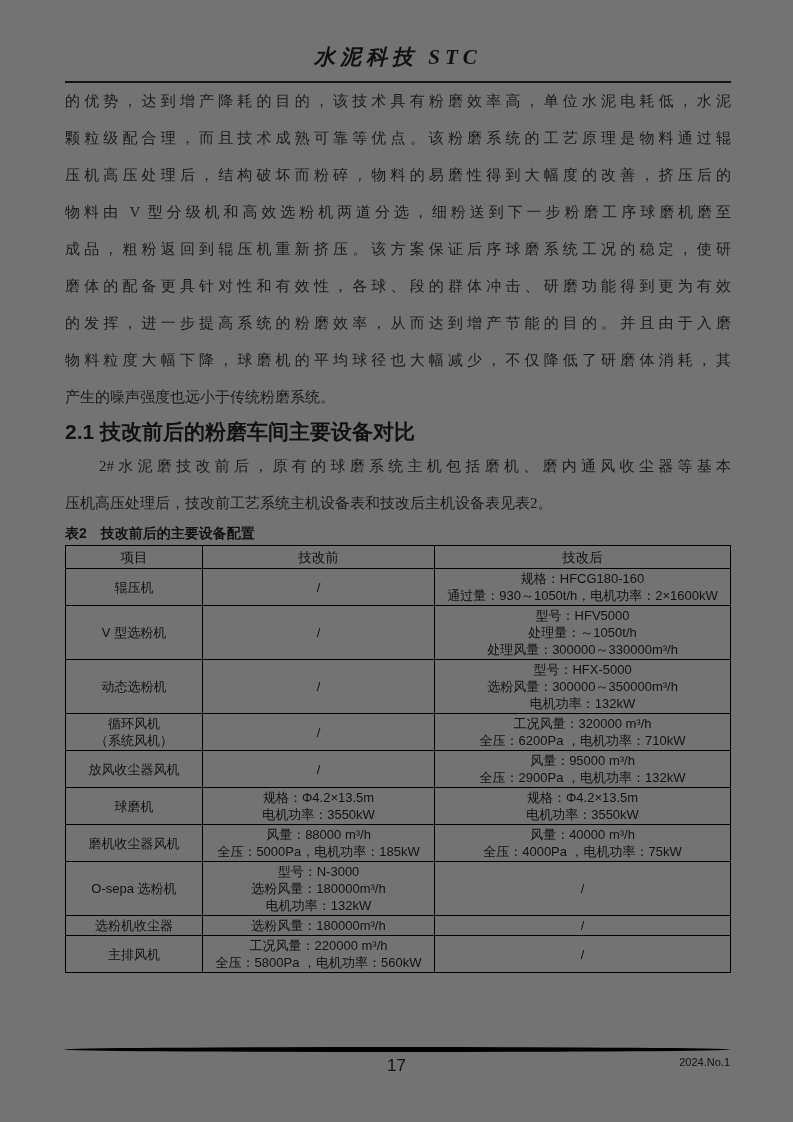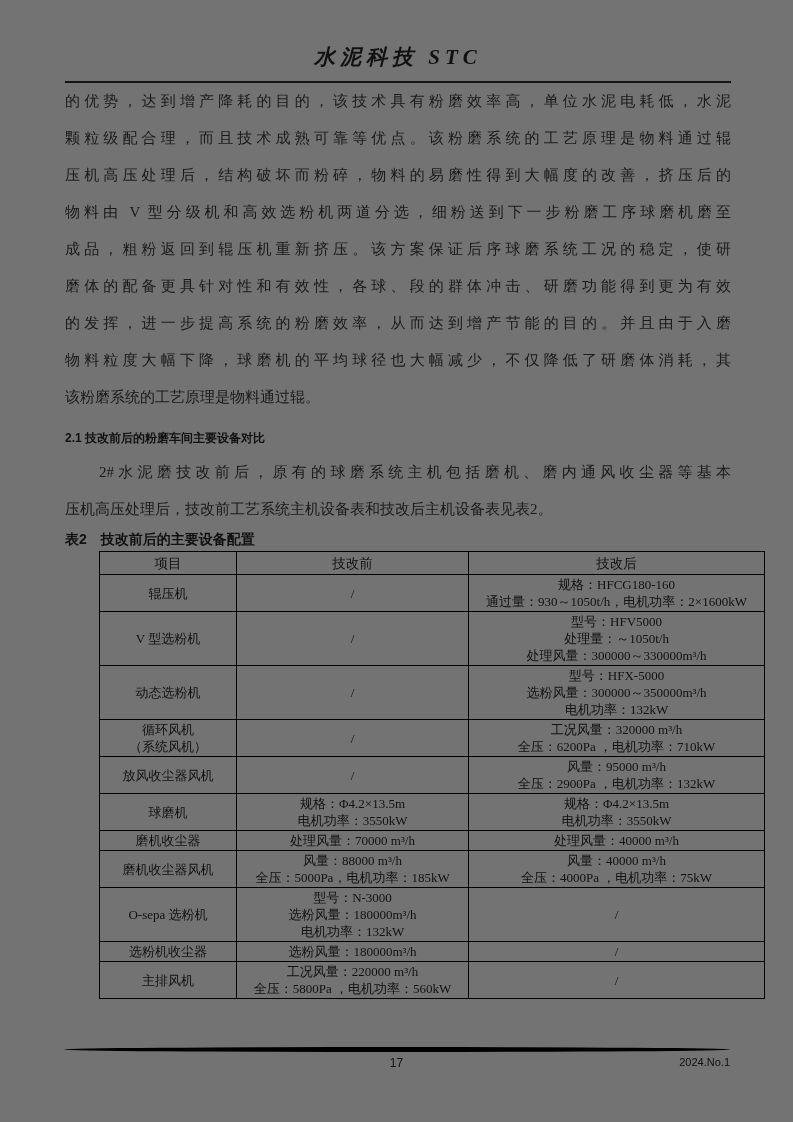--- a/index.html
+++ b/index.html
@@ -15,46 +15,46 @@
     font-style:italic; letter-spacing:5px; line-height:34px; color:#111;
   }
   .header-rule { margin-top:7px; border-bottom:2px solid #151515; }
 
   .para { font-size:15px; }
   .bline { line-height:37px; height:37px; overflow:hidden; }
   .jfull { text-align:justify; text-align-last:justify; text-justify:inter-character; }
   .indent { text-indent:34px; }
 
   .section-heading {
-    font-size:12px; font-weight:bold; line-height:32px; margin:6px 0 0 0;
+    font-size:21px; font-weight:bold; line-height:32px; margin:0 0 0 0;
     font-family:"Liberation Sans",sans-serif; color:#111;
   }
 
   .tcaption {
     text-align:left; font-weight:bold; font-size:14px; line-height:22px;
     font-family:"Liberation Sans",sans-serif; color:#111;
   }
 
   table.equip {
     width:100%; border-collapse:collapse; margin-top:1px;
-    font-family:Liberation Serif, serif; font-size:13px; color:#111;margin-left:34px;
+    font-family:Liberation Sans, sans-serif; font-size:13px; color:#111;
   }
   table.equip th, table.equip td {
     border:1px solid #000; text-align:center; vertical-align:middle;
     padding:1px 3px; line-height:17px; white-space:pre-line;
   }
   table.equip th { font-weight:normal; height:20px; font-size:13.5px; }
 
   .footer-rule {
     position:absolute; left:64px; width:666px; top:1047px; height:5px;
     background:#000; border-radius:50%;
   }
   .footer-pageno {
     position:absolute; top:1056px; left:0; width:100%; text-align:center;
-    font-family:"Liberation Sans",sans-serif; font-size:12px; color:#111;
+    font-family:"Liberation Sans",sans-serif; font-size:17px; color:#111;
   }
   .footer-issue {
     position:absolute; top:1056px; right:63px;
     font-family:"Liberation Sans",sans-serif; font-size:11px; color:#111;
   }
 </style>
 </head>
 <body>
 
 <div class="page">
@@ -65,21 +65,21 @@
 
     <div class="para">
       <div class="bline jfull">的优势，达到增产降耗的目的，该技术具有粉磨效率高，单位水泥电耗低，水泥</div>
       <div class="bline jfull">颗粒级配合理，而且技术成熟可靠等优点。该粉磨系统的工艺原理是物料通过辊</div>
       <div class="bline jfull">压机高压处理后，结构破坏而粉碎，物料的易磨性得到大幅度的改善，挤压后的</div>
       <div class="bline jfull">物料由 V 型分级机和高效选粉机两道分选，细粉送到下一步粉磨工序球磨机磨至</div>
       <div class="bline jfull">成品，粗粉返回到辊压机重新挤压。该方案保证后序球磨系统工况的稳定，使研</div>
       <div class="bline jfull">磨体的配备更具针对性和有效性，各球、段的群体冲击、研磨功能得到更为有效</div>
       <div class="bline jfull">的发挥，进一步提高系统的粉磨效率，从而达到增产节能的目的。并且由于入磨</div>
       <div class="bline jfull">物料粒度大幅下降，球磨机的平均球径也大幅减少，不仅降低了研磨体消耗，其</div>
-      <div class="bline">该粉磨系统的工艺原理是物料通过辊。</div>
+      <div class="bline">产生的噪声强度也远小于传统粉磨系统。</div>
     </div>
 
     <div class="section-heading">2.1 技改前后的粉磨车间主要设备对比</div>
 
     <div class="para">
       <div class="bline jfull indent">2#水泥磨技改前后，原有的球磨系统主机包括磨机、磨内通风收尘器等基本</div>
       <div class="bline">压机高压处理后，技改前工艺系统主机设备表和技改后主机设备表见表2。</div>
     </div>
 
     <div class="tcaption">表2　技改前后的主要设备配置</div>
@@ -132,25 +132,20 @@
 全压：2900Pa ，电机功率：132kW</td>
         </tr>
         <tr>
           <td>球磨机</td>
           <td>规格：Φ4.2×13.5m
 电机功率：3550kW</td>
           <td>规格：Φ4.2×13.5m
 电机功率：3550kW</td>
         </tr>
         <tr>
-          <td>磨机收尘器</td>
-          <td>处理风量：70000 m³/h</td>
-          <td>处理风量：40000 m³/h</td>
-        </tr>
-        <tr>
           <td>磨机收尘器风机</td>
           <td>风量：88000 m³/h
 全压：5000Pa，电机功率：185kW</td>
           <td>风量：40000 m³/h
 全压：4000Pa ，电机功率：75kW</td>
         </tr>
         <tr>
           <td>O-sepa 选粉机</td>
           <td>型号：N-3000
 选粉风量：180000m³/h

